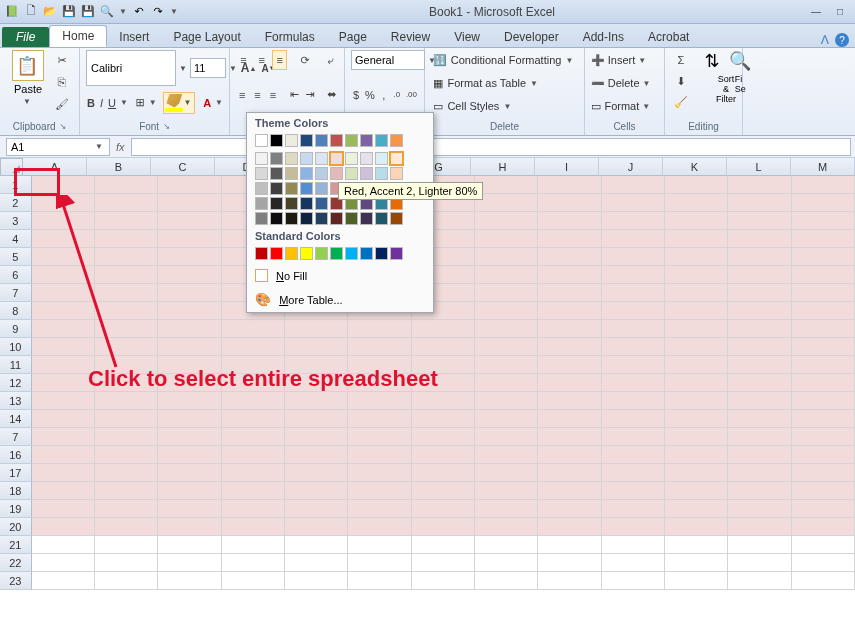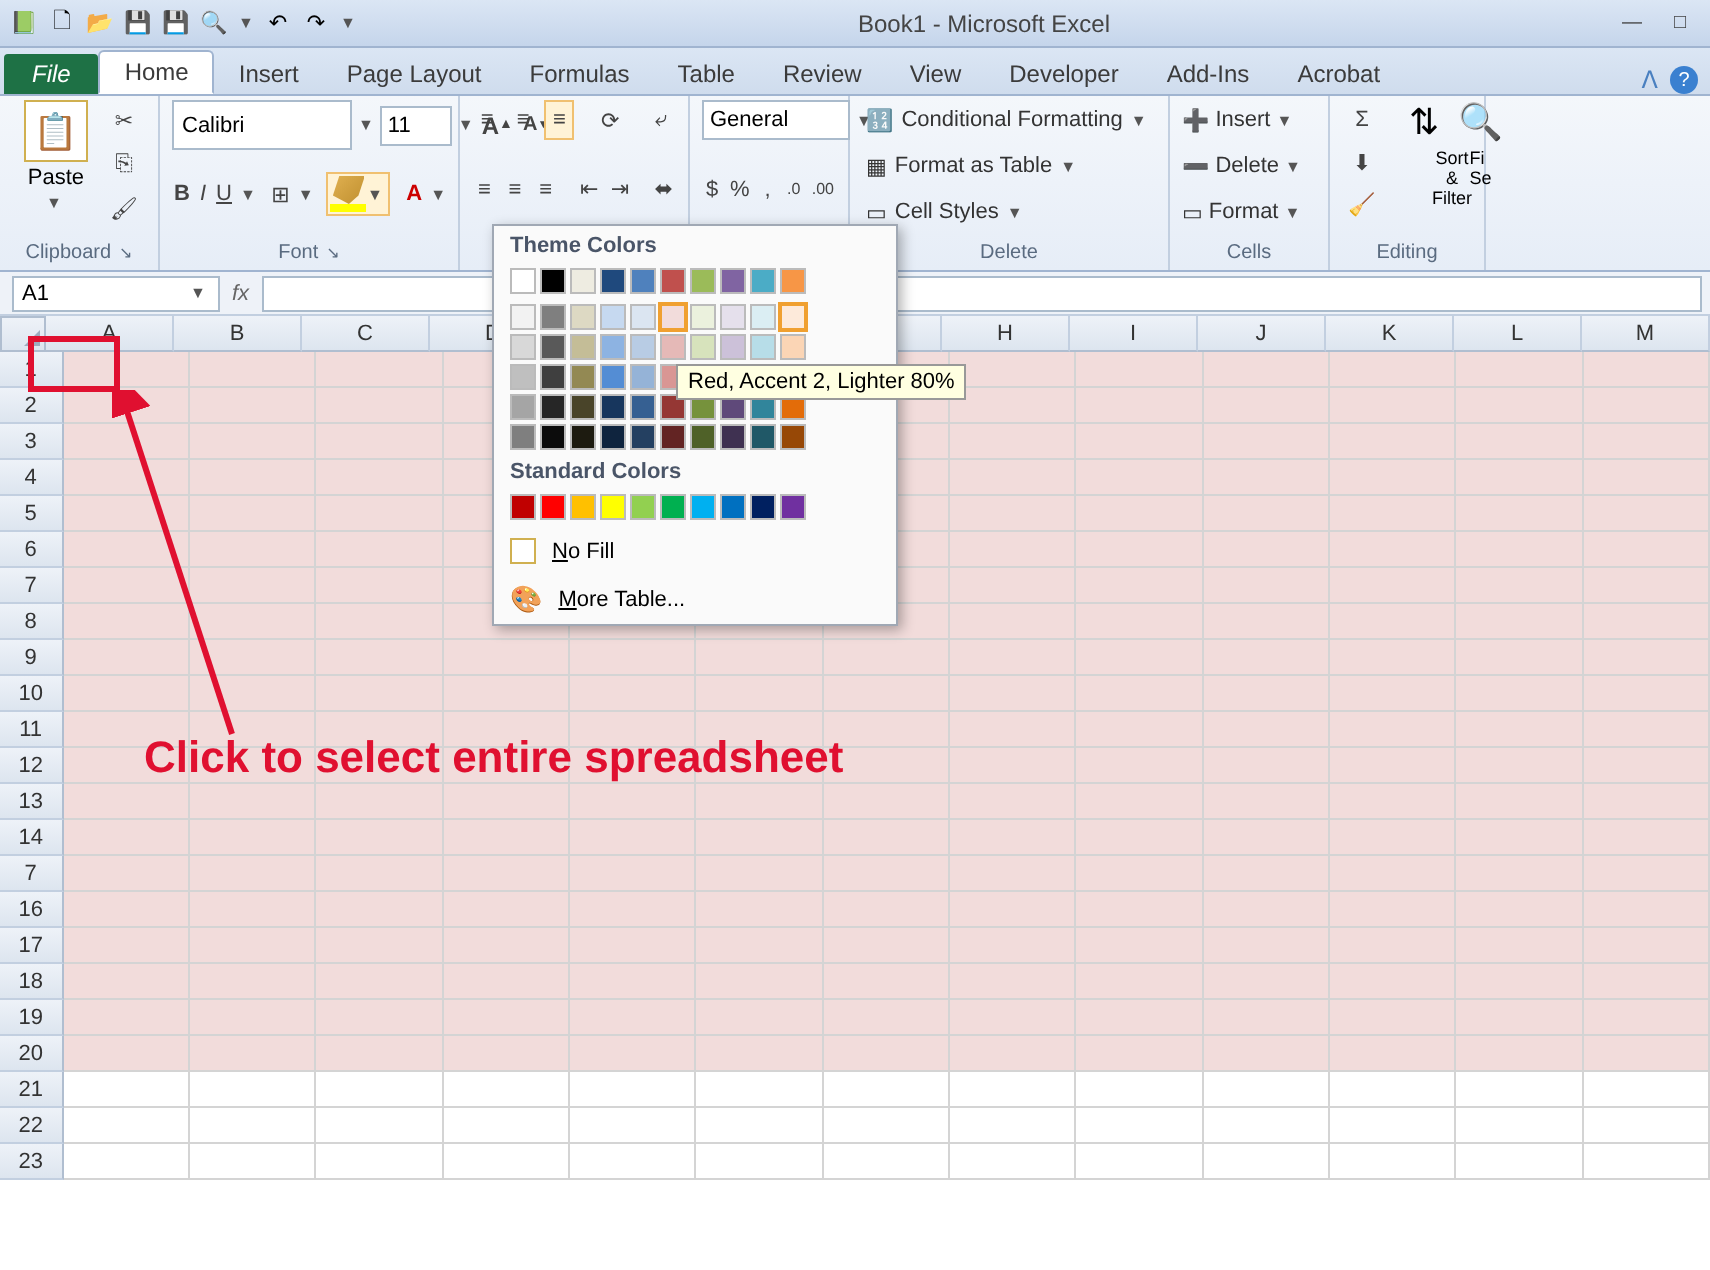--- a/index.html
+++ b/index.html
@@ -21,21 +21,21 @@
 .ribbon { height: 88px; background: linear-gradient(#f4f7fb,#e6edf7); border-bottom:1px solid #a0b4d0; display:flex; }
 .group { border-right:1px solid #c2cfe0; padding: 2px 6px 0 6px; display:flex; flex-direction:column; justify-content:space-between; }
 .group-label { font-size:10px; color:#5a6b80; text-align:center; padding:2px 0 3px; display:flex; justify-content:center; align-items:center; gap:4px;}
 .dlaunch { font-size:8px; color:#5a6b80; }
 .clip { width:80px; }
 .paste { width:44px; height:56px; display:flex; flex-direction:column; align-items:center; justify-content:flex-start; gap:2px;}
 .paste-icon { width:32px; height:36px; background:#fff; border:1px solid #d0b050; display:flex; align-items:center; justify-content:center; font-size:18px;}
 .smallbtn { width:20px; height:20px; display:inline-flex; align-items:center; justify-content:center; font-size:11px; color:#444; border:1px solid transparent; }
 .font { width:150px; }
 .font-row { display:flex; gap:3px; align-items:center; margin-bottom:3px;}
-.font-name { width:90px; height:25px; border:1px solid #abc; background:#fff; font-size:11px; padding:0 4px;}
+.font-name { width:90px; height:36px; border:1px solid #abc; background:#fff; font-size:11px; padding:0 4px;}
 .font-size { width:36px; height:20px; border:1px solid #abc; background:#fff; font-size:11px; padding:0 3px;}
 .dd { width:10px; font-size:8px; color:#555;}
 .align { width:115px; }
 .num { width:80px;}
 .num-sel{ width:74px; height:20px; border:1px solid #abc; background:#fff; font-size:11px; padding:0 3px;}
 .styles { width:160px;}
 .styles-btn { display:flex; align-items:center; gap:4px; font-size:11px; color:#333; height:20px; padding:0 2px;}
 .cells-g { width:80px;}
 .cells-btn { display:flex; align-items:center; gap:3px; font-size:11px; color:#333; height:20px;}
 .editing-g { width:78px;}
@@ -54,24 +54,24 @@
 .col-headers { display:flex; height:18px; }
 .sel-all { width:32px; height:18px; background: linear-gradient(#eef2f8,#dde5ef); border:1px solid #b0bed0; position:relative;}
 .sel-all::after{ content:''; position:absolute; right:2px; bottom:2px; width:0; height:0; border-left:8px solid transparent; border-bottom:8px solid #9dacbf;}
 .colh { width:64px; height:18px; background: linear-gradient(#eef2f8,#dde5ef); border-right:1px solid #c2cfe0; border-bottom:1px solid #b0bed0; text-align:center; font-size:11px; line-height:18px; color:#333;}
 .rows { }
 .row { display:flex; height:18px;}
 .rowh { width:32px; background: linear-gradient(#eef2f8,#dde5ef); border-right:1px solid #b0bed0; border-bottom:1px solid #c2cfe0; text-align:center; font-size:11px; line-height:18px; color:#333;}
 .cell { width:64px; height:18px; border-right:1px solid #d4d4d4; border-bottom:1px solid #d4d4d4;}
 
 .red-box { position:absolute; left:14px; top:168px; width:46px; height:28px; border:3px solid #e01030; pointer-events:none; z-index:50;}
-.annotation { position:absolute; left:72px; top:366px; color:#e01030; font-weight:bold; font-size:22px; z-index:50;}
+.annotation { position:absolute; left:88px; top:366px; color:#e01030; font-weight:bold; font-size:22px; z-index:50;}
 .arrow { position:absolute; left:56px; top:195px; width:80px; height:175px; z-index:49; pointer-events:none;}
 
-.color-popup { position:absolute; left:246px; top:112px; width:203px; background:#fafafa; border:1px solid #a0a8b4; box-shadow:2px 2px 6px rgba(0,0,0,.3); z-index:60; font-size:11px;}
+.color-popup { position:absolute; left:246px; top:112px; width:188px; background:#fafafa; border:1px solid #a0a8b4; box-shadow:2px 2px 6px rgba(0,0,0,.3); z-index:60; font-size:11px;}
 .pop-section { padding:4px 8px; font-weight:bold; color:#4a5568;}
 .swatch-row { display:flex; gap:2px; padding:1px 8px;}
 .swatch { width:13px; height:13px; border:1px solid #bbb;}
 .swatch.sel { outline:2px solid #f0a030; outline-offset:-1px;}
 .swatch.curr { border:1px solid #f0a030; box-shadow:0 0 0 1px #f0a030;}
 .pop-item { padding:5px 8px; display:flex; align-items:center; gap:8px;}
 .tooltip { position:absolute; left:338px; top:182px; background:#ffffe1; border:1px solid #999; padding:2px 5px; font-size:11px; white-space:nowrap; z-index:70;}
 
 .pink-bg { background:#f2dcdb !important; }
 </style>
@@ -97,21 +97,21 @@
     <span class="winbtn">□</span>
   </div>
 </div>
 
 <div class="ribbon-tabs">
   <div class="file-tab">File</div>
   <div class="tab active">Home</div>
   <div class="tab">Insert</div>
   <div class="tab">Page Layout</div>
   <div class="tab">Formulas</div>
-  <div class="tab">Table</div>
+  <div class="tab">Page</div>
   <div class="tab">Review</div>
   <div class="tab">View</div>
   <div class="tab">Developer</div>
   <div class="tab">Add-Ins</div>
   <div class="tab">Acrobat</div>
   <div class="help-area">
     <span>ᐱ</span>
     <span style="background:#3a80d0;color:#fff;border-radius:50%;width:14px;height:14px;display:inline-flex;align-items:center;justify-content:center;font-size:10px;">?</span>
   </div>
 </div>

